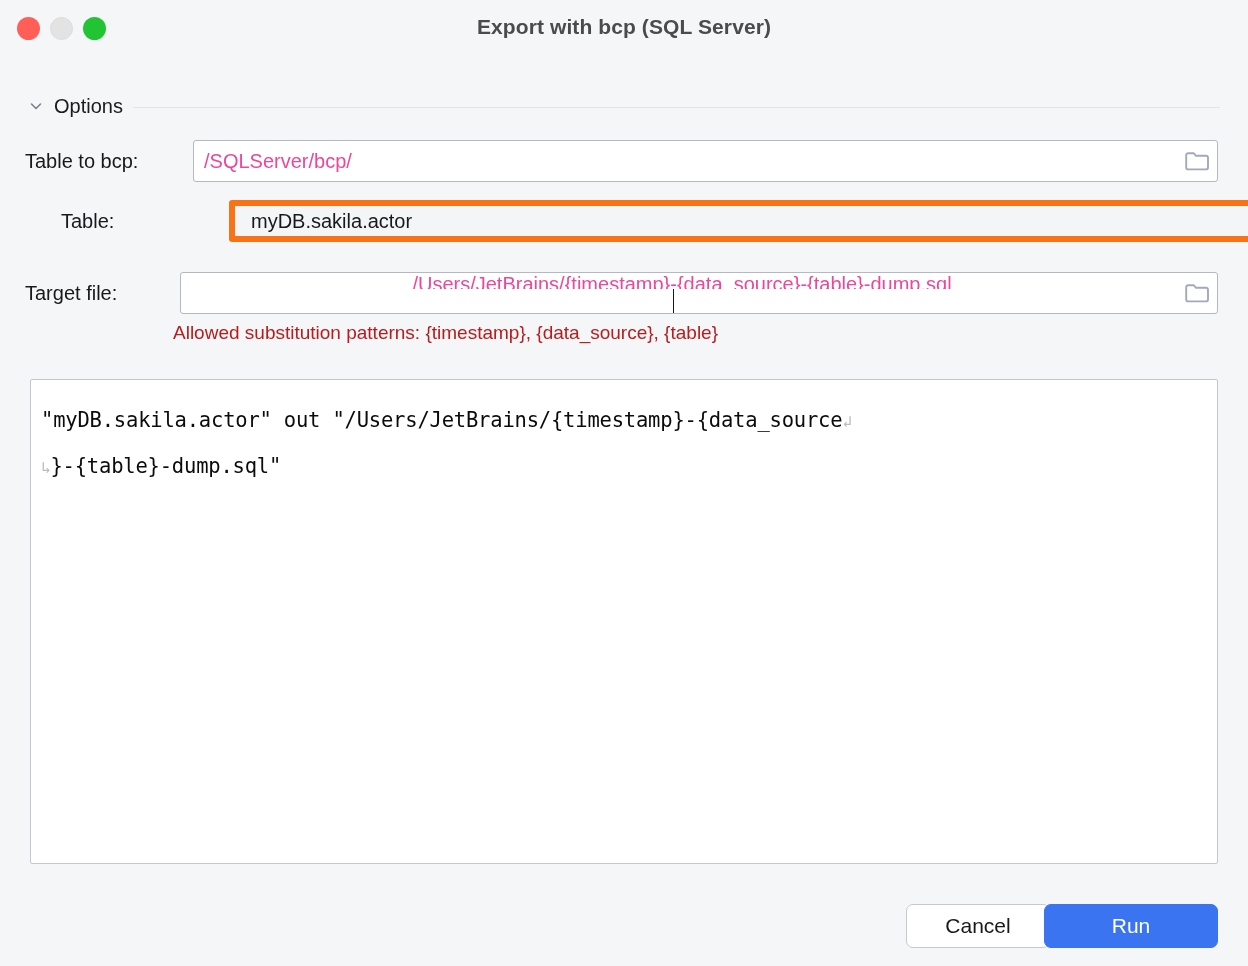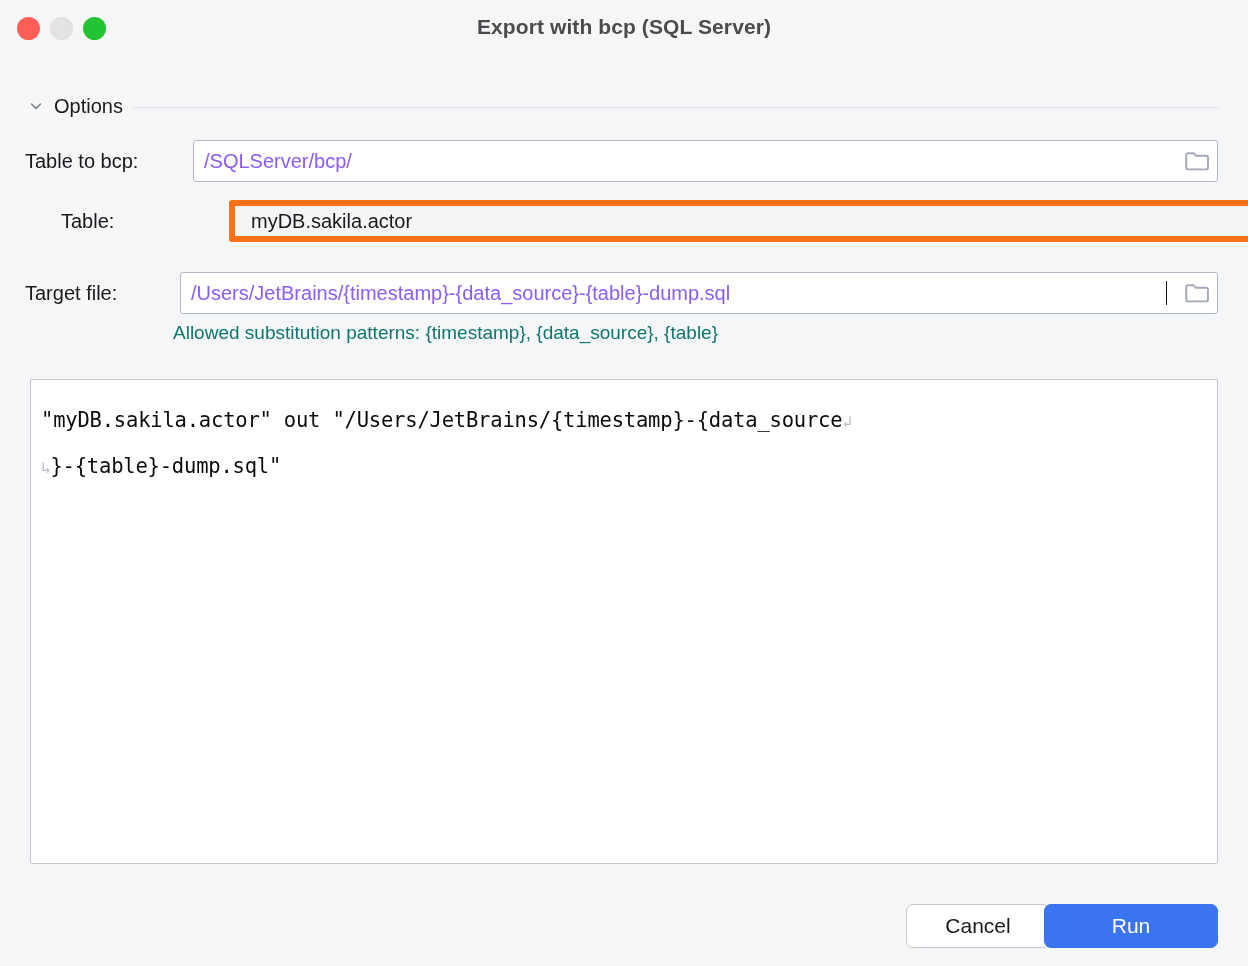--- a/index.html
+++ b/index.html
@@ -121,21 +121,21 @@
     background: #ffffff;
     border: 1px solid #b4b8c4;
     border-radius: 3px;
     display: flex;
     align-items: center;
   }
   .field.with-icon { padding-right: 44px; }
   .field-text {
     flex: 1 1 auto;
     font-size: 20px;
-    color: #8b5cf6;
+    color: #ec4899;
     padding-left: 10px;
     white-space: nowrap;
     overflow: hidden;
     text-overflow: clip;
   }
   .field.disabled {
     background: #f4f5f7;
     border: 6px solid #f97316;
   }
   .field.disabled .field-text {
@@ -161,28 +161,28 @@
     align-items: center;
     justify-content: center;
     background: transparent;
     border: none;
     padding: 0;
   }
 
   
   .field-path   { left: 193px; width: 1025px; }
   .field-table  { left: 193px; width: 1025px; }
-  .field-target { left: 180px; width: 1038px; }
+  .field-target { left: 180px; width: 1038px; flex-direction: column; }
 
   .hint {
     position: absolute;
     left: 173px;
     top: 190px;
     font-size: 19px;
-    color: #0f766e;
+    color: #b91c1c;
     white-space: nowrap;
   }
 
   
   .command-area {
     position: absolute;
     left: 30px;
     top: 379px;
     width: 1188px;
     height: 485px;

